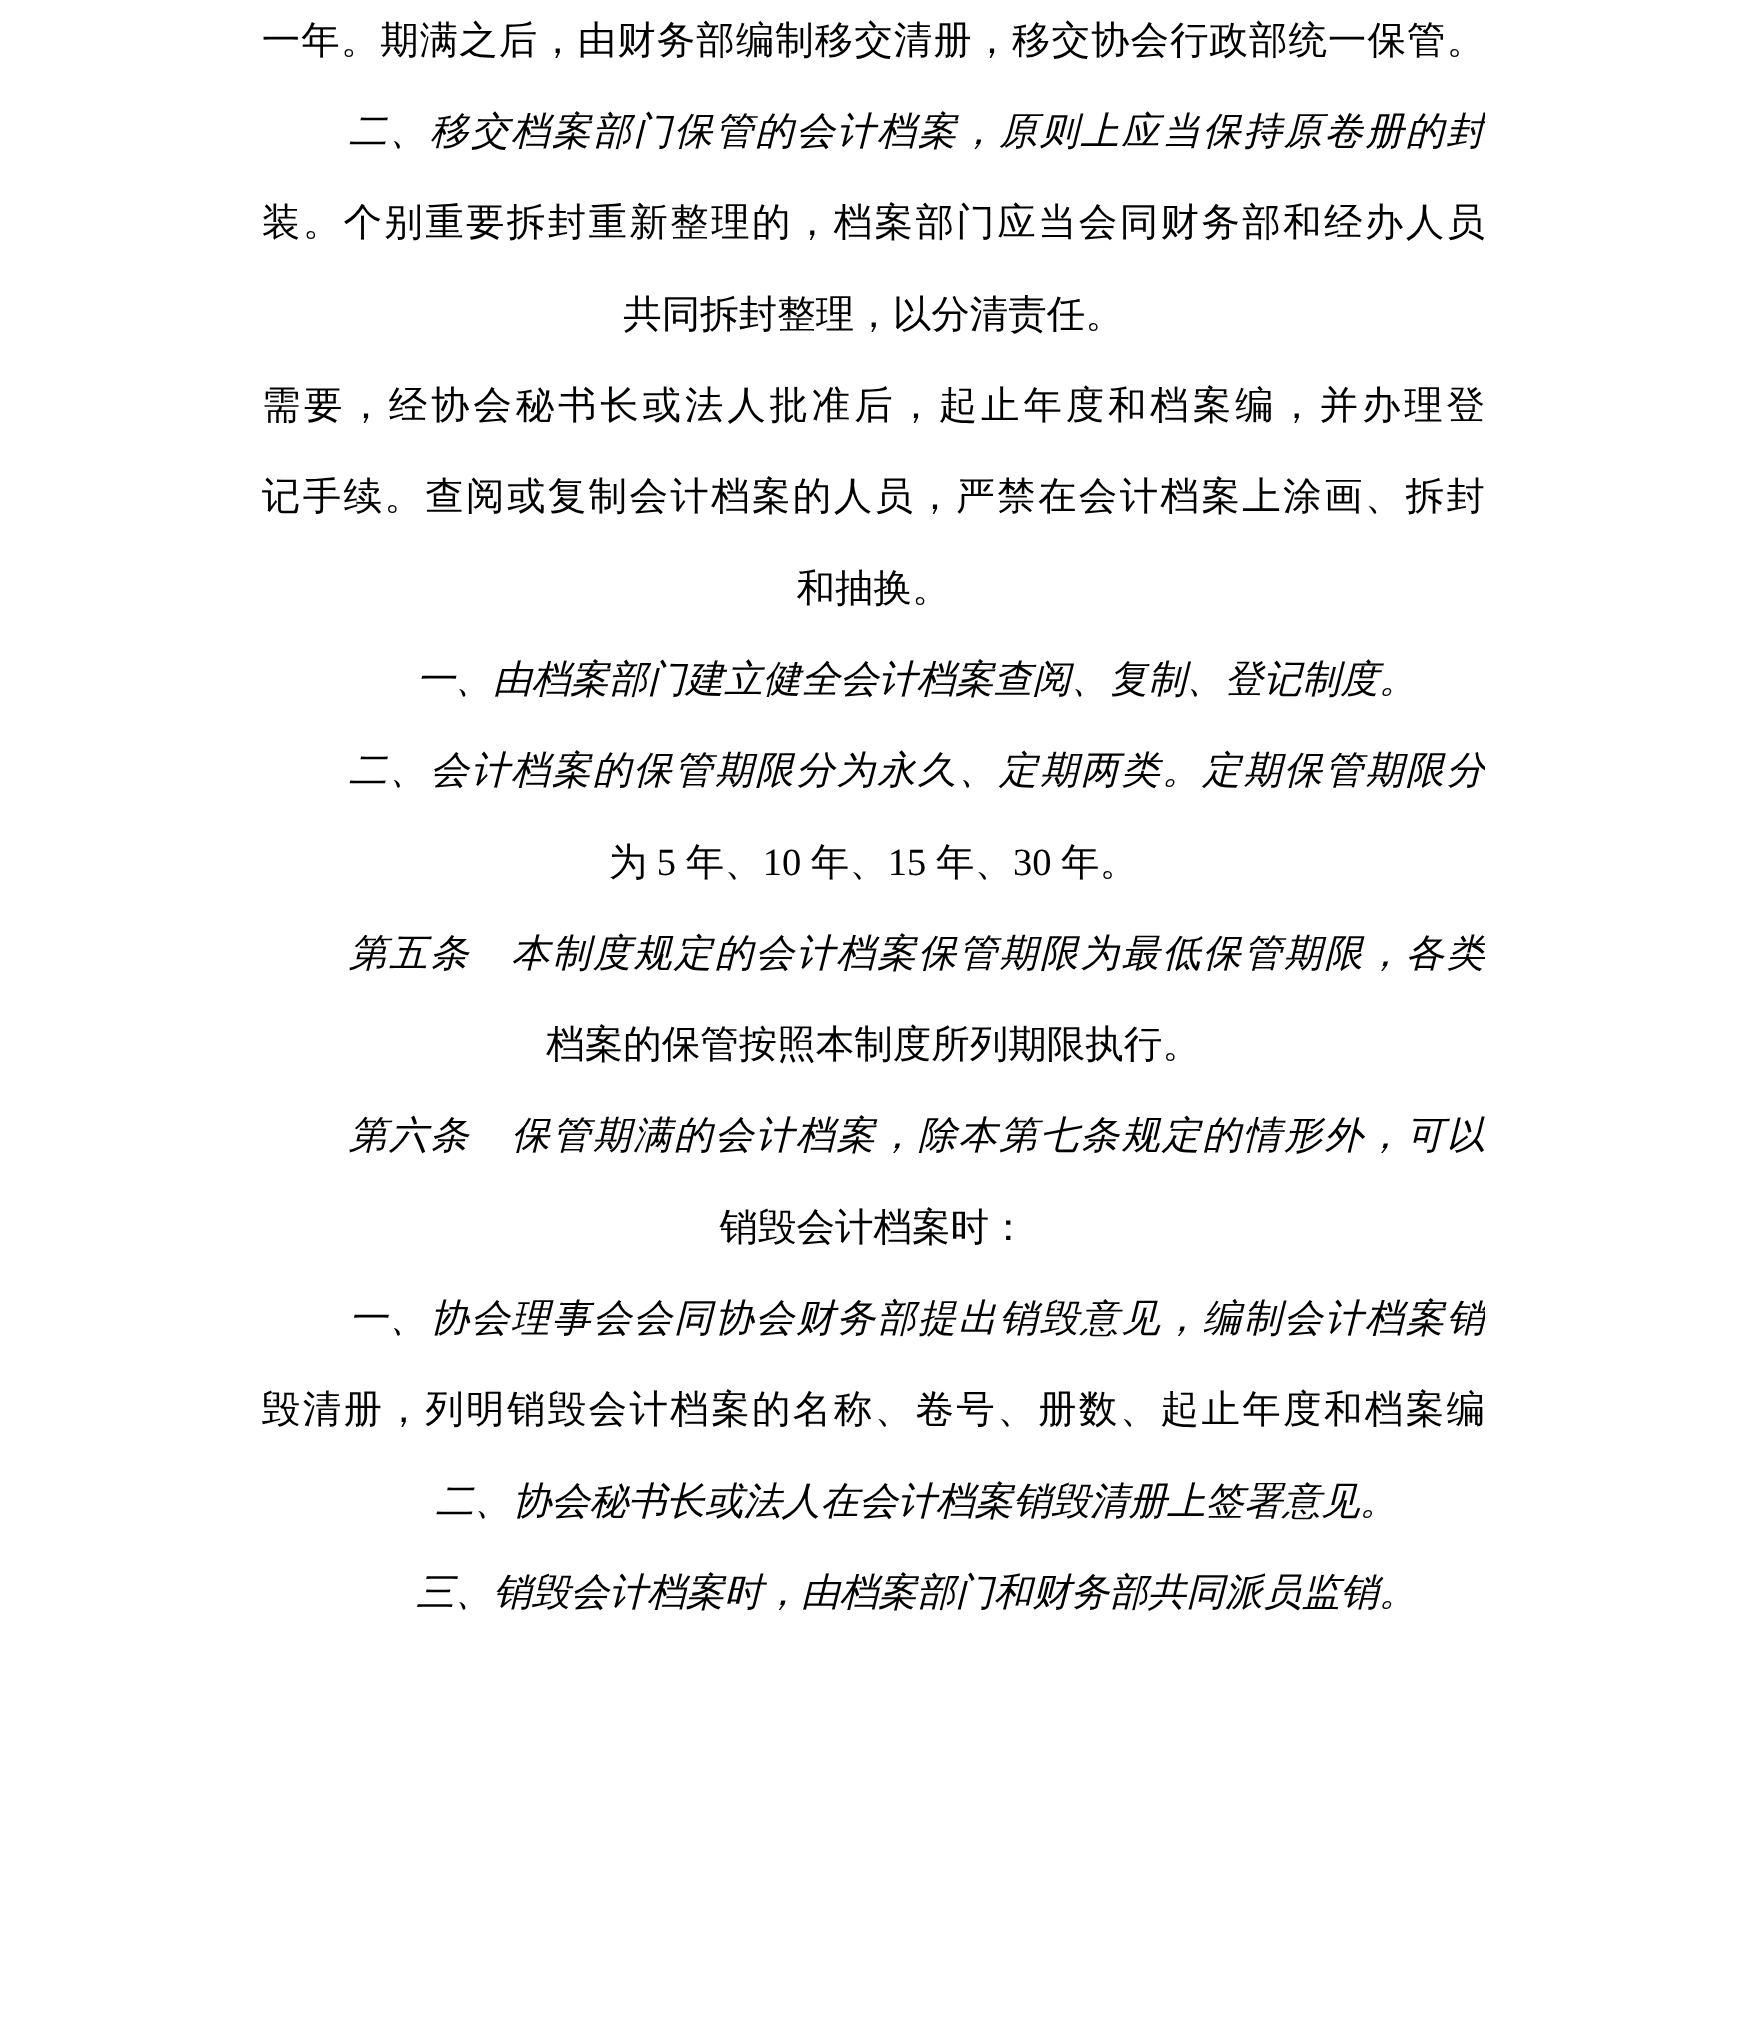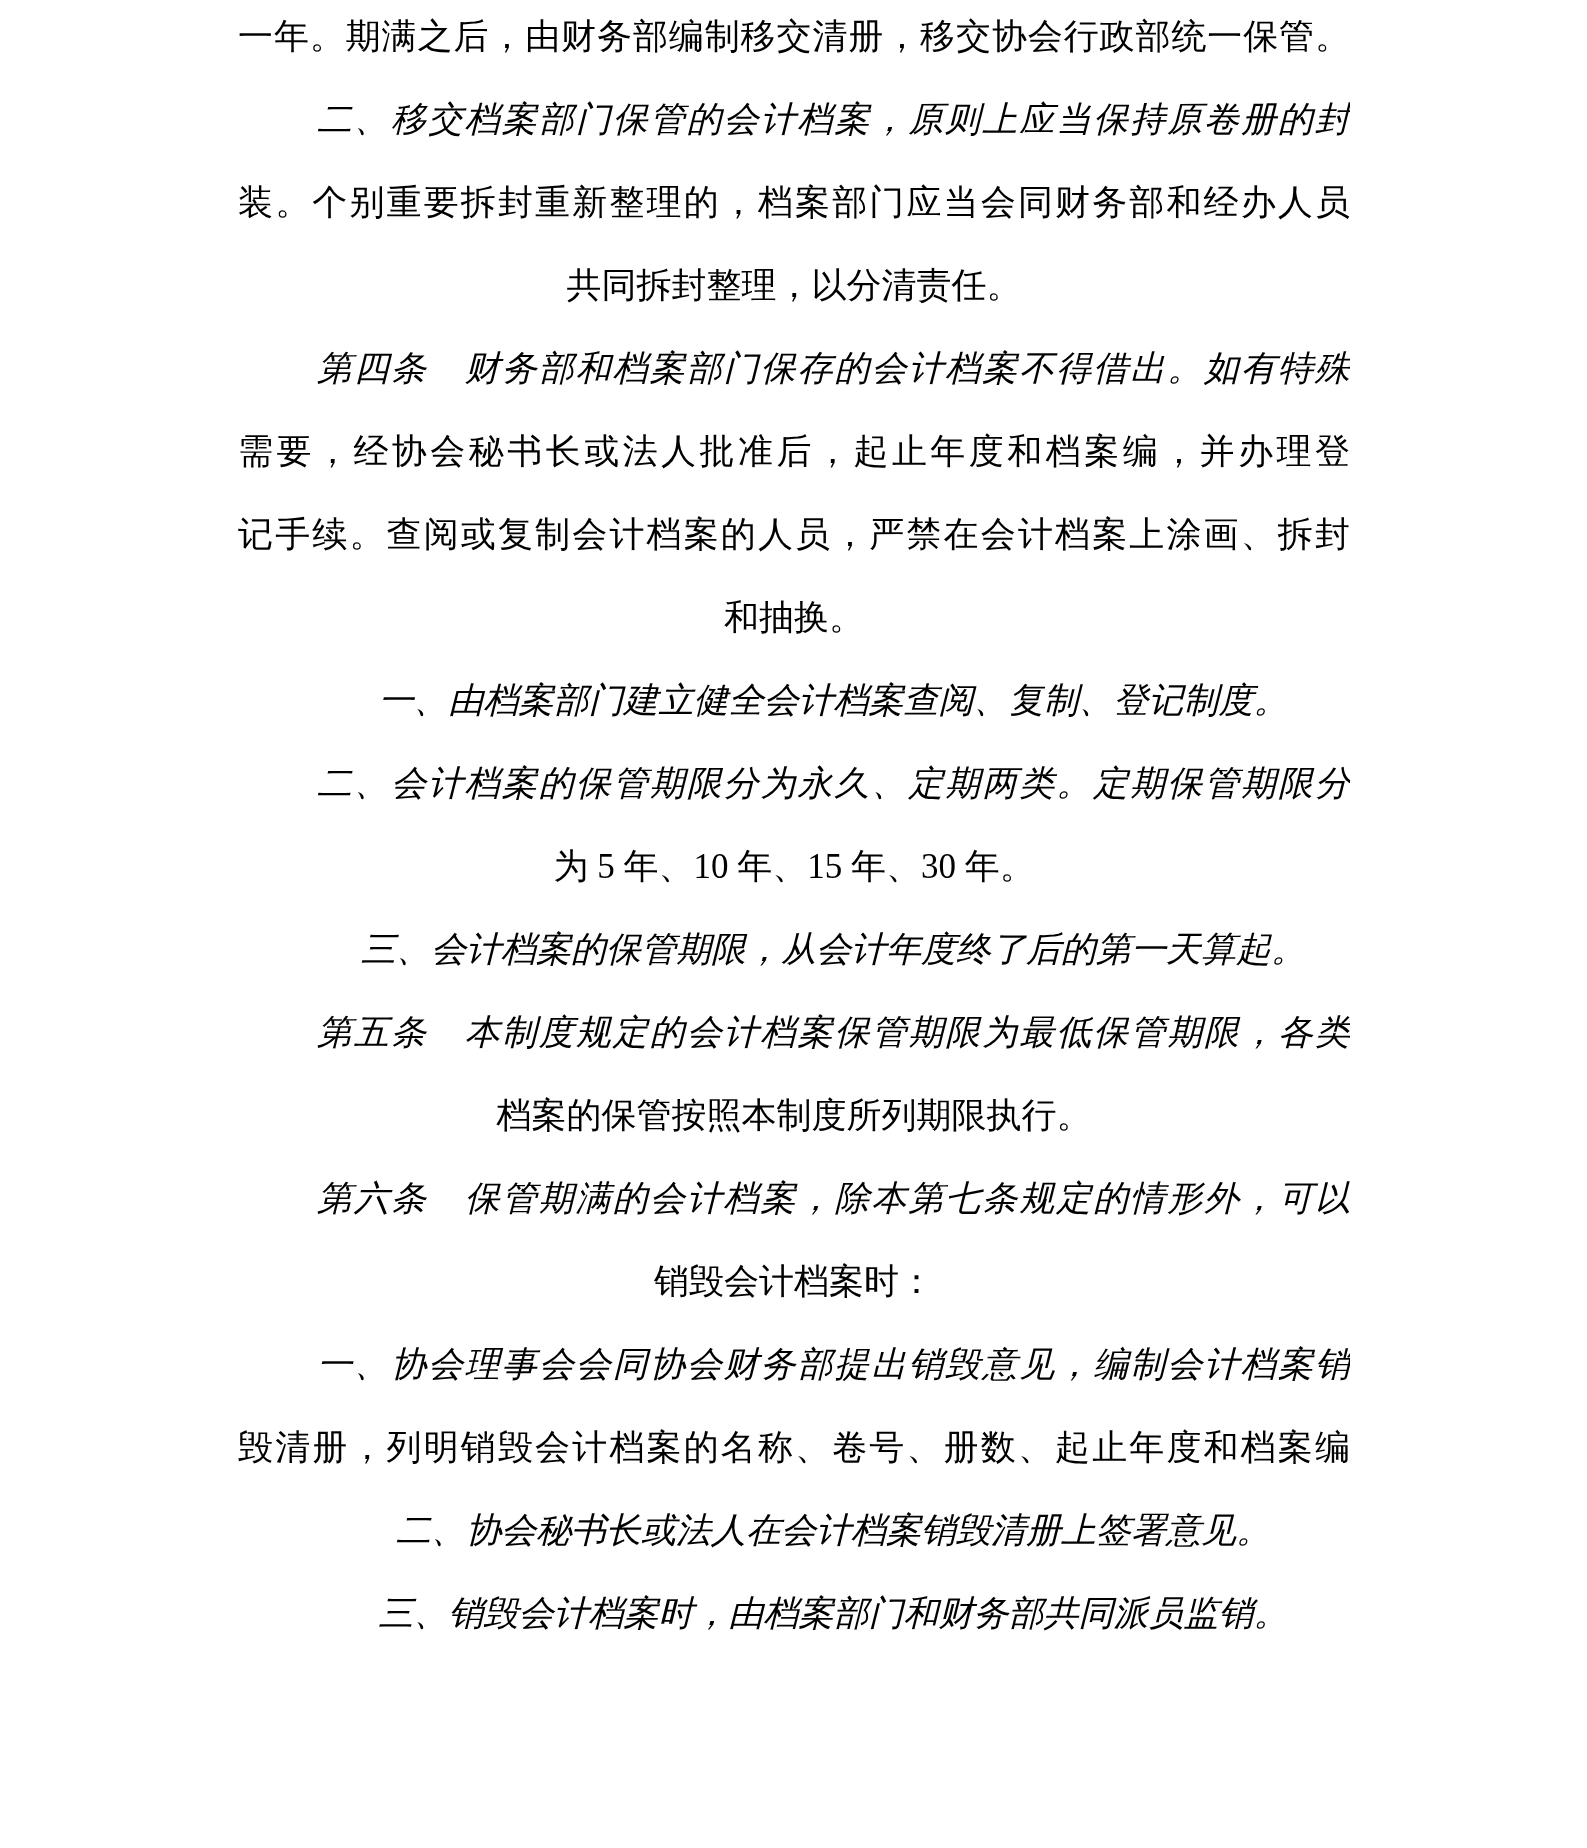--- a/index.html
+++ b/index.html
@@ -42,28 +42,26 @@
 </style>
 </head>
 <body>
 
 <div class="page" style="background: rgb(255, 255, 255); color: rgb(0, 0, 0);">
   <div class="doc-body">
       <div class="text-line fill">一年。期满之后，由财务部编制移交清册，移交协会行政部统一保管。</div>
       <div class="text-line indent fill">二、移交档案部门保管的会计档案，原则上应当保持原卷册的封</div>
       <div class="text-line fill">装。个别重要拆封重新整理的，档案部门应当会同财务部和经办人员</div>
       <div class="text-line">共同拆封整理，以分清责任。</div>
-      <div class="text-line indent fill">第四条　财务部和档案部门保存的会计档案不得借出。如有特殊</div>
       <div class="text-line fill">需要，经协会秘书长或法人批准后，起止年度和档案编，并办理登</div>
       <div class="text-line fill">记手续。查阅或复制会计档案的人员，严禁在会计档案上涂画、拆封</div>
       <div class="text-line">和抽换。</div>
       <div class="text-line indent">一、由档案部门建立健全会计档案查阅、复制、登记制度。</div>
       <div class="text-line indent fill">二、会计档案的保管期限分为永久、定期两类。定期保管期限分</div>
       <div class="text-line">为 5 年、10 年、15 年、30 年。</div>
-      <div class="text-line indent">三、会计档案的保管期限，从会计年度终了后的第一天算起。</div>
       <div class="text-line indent fill">第五条　本制度规定的会计档案保管期限为最低保管期限，各类</div>
       <div class="text-line">档案的保管按照本制度所列期限执行。</div>
       <div class="text-line indent fill">第六条　保管期满的会计档案，除本第七条规定的情形外，可以</div>
       <div class="text-line">销毁会计档案时：</div>
       <div class="text-line indent fill">一、协会理事会会同协会财务部提出销毁意见，编制会计档案销</div>
       <div class="text-line fill">毁清册，列明销毁会计档案的名称、卷号、册数、起止年度和档案编</div>
       <div class="text-line indent">二、协会秘书长或法人在会计档案销毁清册上签署意见。</div>
       <div class="text-line indent">三、销毁会计档案时，由档案部门和财务部共同派员监销。</div>
     </div>
 </div>

